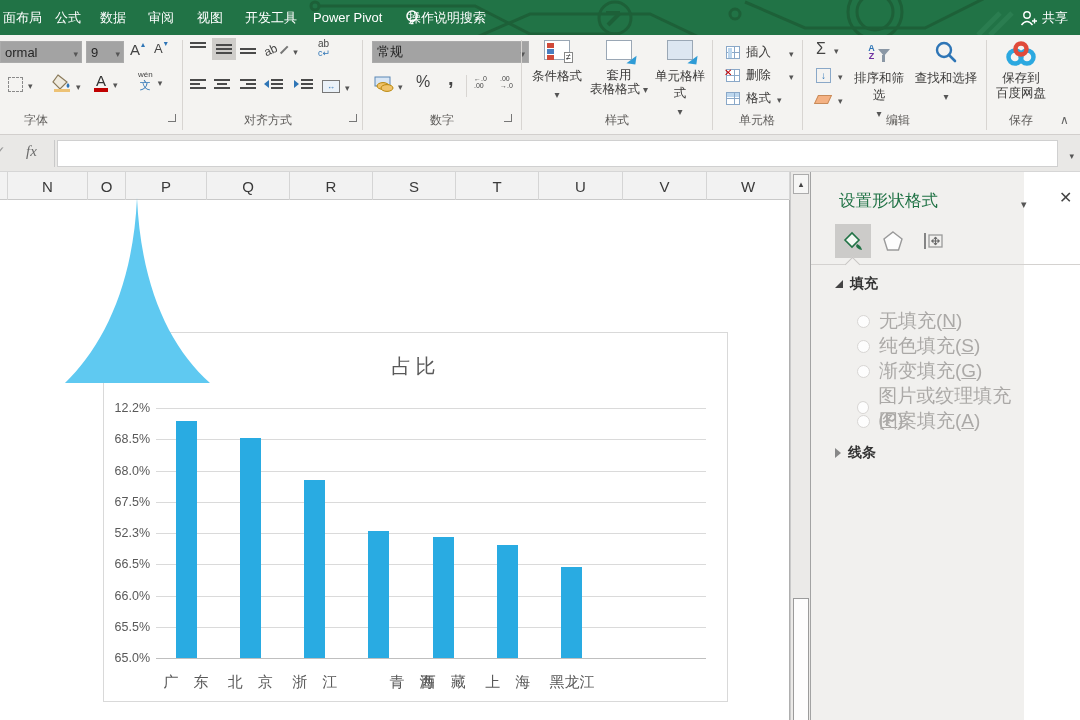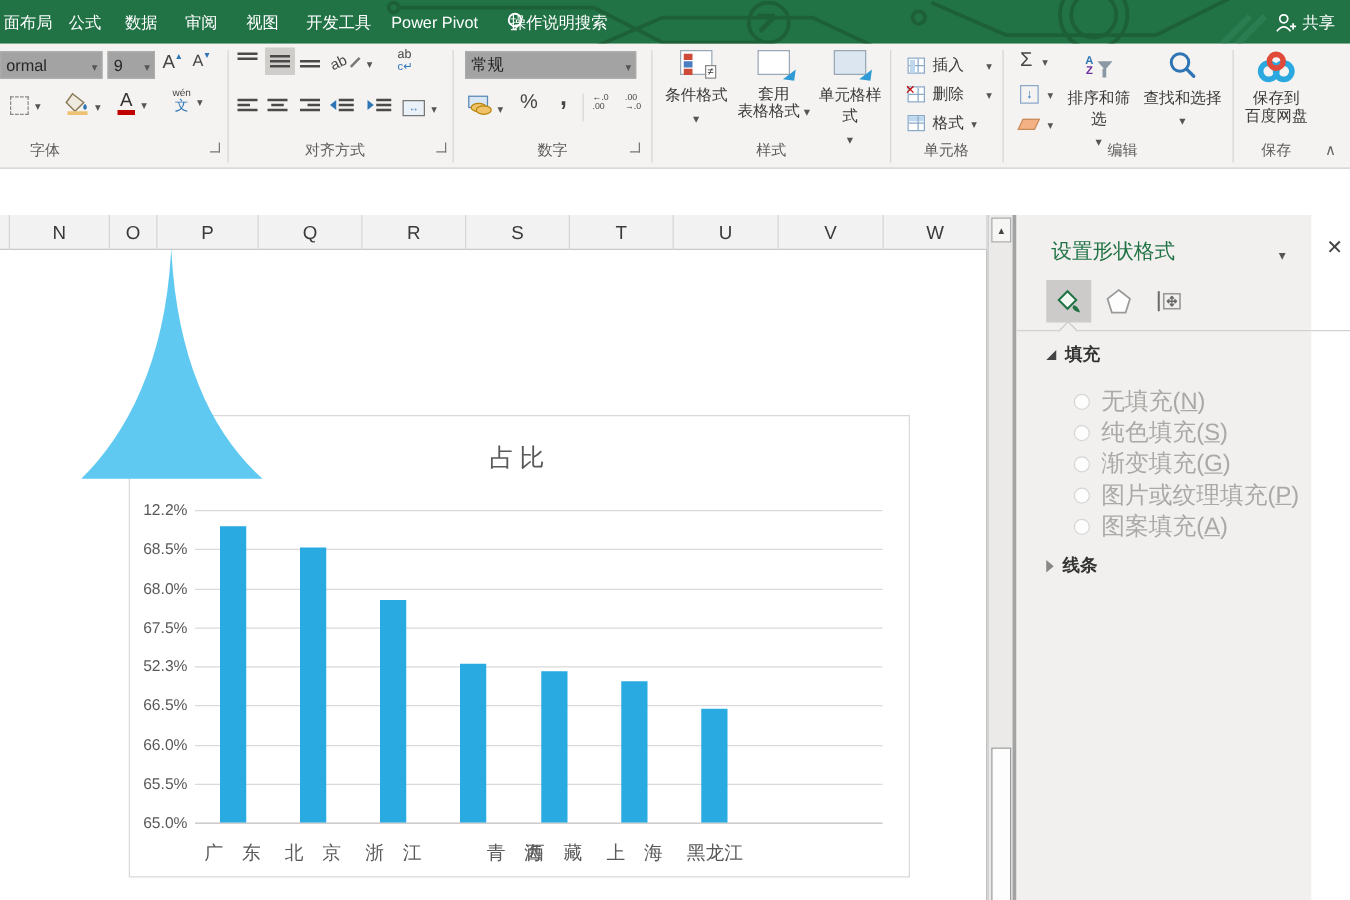--- a/index.html
+++ b/index.html
@@ -63,21 +63,21 @@
   .bar{position:absolute}
   .catlabel{position:absolute;width:90px;text-align:center;font-size:15px;color:#595959;white-space:nowrap}
 
   
   .vscroll{position:absolute;left:790px;top:172px;width:20px;height:548px;background:#ebeae8;border-left:1px solid #c9c9c9}
   .vs-up{position:absolute;left:2px;top:2px;width:16px;height:20px;background:#f6f6f5;border:1px solid #ababab;display:flex;align-items:center;justify-content:center}
   .vs-up::after{content:"▴";font-size:9px;color:#444}
   .vs-thumb{position:absolute;left:2px;top:426px;width:16px;height:130px;background:#fdfdfd;border:1px solid #9b9b9b}
 
   
-  .panel{position:absolute;left:810px;top:172px;width:239px;height:548px;background:#f1f0ee;border-left:3px solid #a3a3a3;font-size:13.5px}
+  .panel{position:absolute;left:810px;top:172px;width:214px;height:548px;background:#f1f0ee;border-left:1px solid #a3a3a3;font-size:13.5px}
   .panel-title{position:absolute;left:28px;top:18px;font-size:16.5px;color:#217346}
   .panel-drop{position:absolute;left:210px;top:24px}
   .panel-drop::after{content:"▾";color:#555;font-size:11px}
   .panel-close{position:absolute;left:248px;top:16px;font-size:16px;color:#444;cursor:default}
   .panel-close::after{content:"✕"}
   .ptab{position:absolute;top:52px;width:36px;height:34px;display:flex;align-items:center;justify-content:center}
   .ptab.sel{background:#cccbc9}
   .pdivider{position:absolute;left:0;top:92px;width:270px;border-top:1px solid #d4d2d0}
   .pnotch{position:absolute;left:36px;top:87px;width:11px;height:11px;background:#f1f0ee;border-left:1px solid #c8c6c4;border-top:1px solid #c8c6c4;transform:rotate(45deg)}
   .psec{position:absolute;left:24px;font-weight:bold;color:#333;font-size:14px;display:flex;align-items:center;gap:7px}
@@ -245,21 +245,21 @@
         </span>
     </div>
     <div class="icon-btn" style="left:322px;top:42px">
       <span style="width:18px;height:13px;border:1px solid #777;background:#eaf1f8;display:flex;align-items:center;justify-content:center;color:#2e75b6;font-size:8px">↔</span>
       <span class="caret" style="margin-left:5px"></span>
     </div>
     <div class="glabel" style="left:223px">对齐方式</div>
     <div class="launcher" style="left:349px"></div>
     <div class="gdiv" style="left:362px"></div>
 
-    <div class="combo" style="left:372px;top:6px;width:137px;height:22px">
+    <div class="combo" style="left:372px;top:6px;width:157px;height:22px">
       <span>常规</span>
         <span class="caret"></span>
     </div>
     <div class="icon-btn" style="left:374px;top:39px">
       <span style="display:inline-block">
         <svg width="21" height="18">
             <rect x="1" y="3" width="15" height="9" fill="#d9e6f4" stroke="#5b87b5"></rect>
             <ellipse cx="9" cy="12" rx="6" ry="3.4" fill="#f0c36a" stroke="#b8860b"></ellipse>
             <ellipse cx="13" cy="14" rx="6" ry="3.4" fill="#f0c36a" stroke="#b8860b"></ellipse>
           </svg>
@@ -380,20 +380,27 @@
           <circle cx="17" cy="9" r="5.5" fill="none" stroke="#e04a3a" stroke-width="4.5"></circle>
         </svg>
       </span>
       <span style="margin-top:3px;line-height:15px">保存到</span>
       <span style="line-height:15px">百度网盘</span>
     </div>
     <div class="glabel" style="left:976px">保存</div>
     <div style="position:absolute;left:1060px;top:78px;color:#666;font-size:12px">∧</div>
   </div>
 
+  <div class="fbar">
+    <span class="fcheck">✓</span>
+    <span class="fx">fx</span>
+    <div style="position:absolute;left:54px;top:5px;width:1px;height:27px;background:#c9c9c9"></div>
+    <div class="finput"></div>
+    <span class="fexpand caret"></span>
+  </div>
 
   <div class="cheads" id="colHeaders">
       <div class="chead" style="width: 8px;"></div>
       <div class="chead" style="width: 80px;">N</div>
       <div class="chead" style="width: 38px;">O</div>
       <div class="chead" style="width: 81px;">P</div>
       <div class="chead" style="width: 83px;">Q</div>
       <div class="chead" style="width: 83px;">R</div>
       <div class="chead" style="width: 83px;">S</div>
       <div class="chead" style="width: 83px;">T</div>

